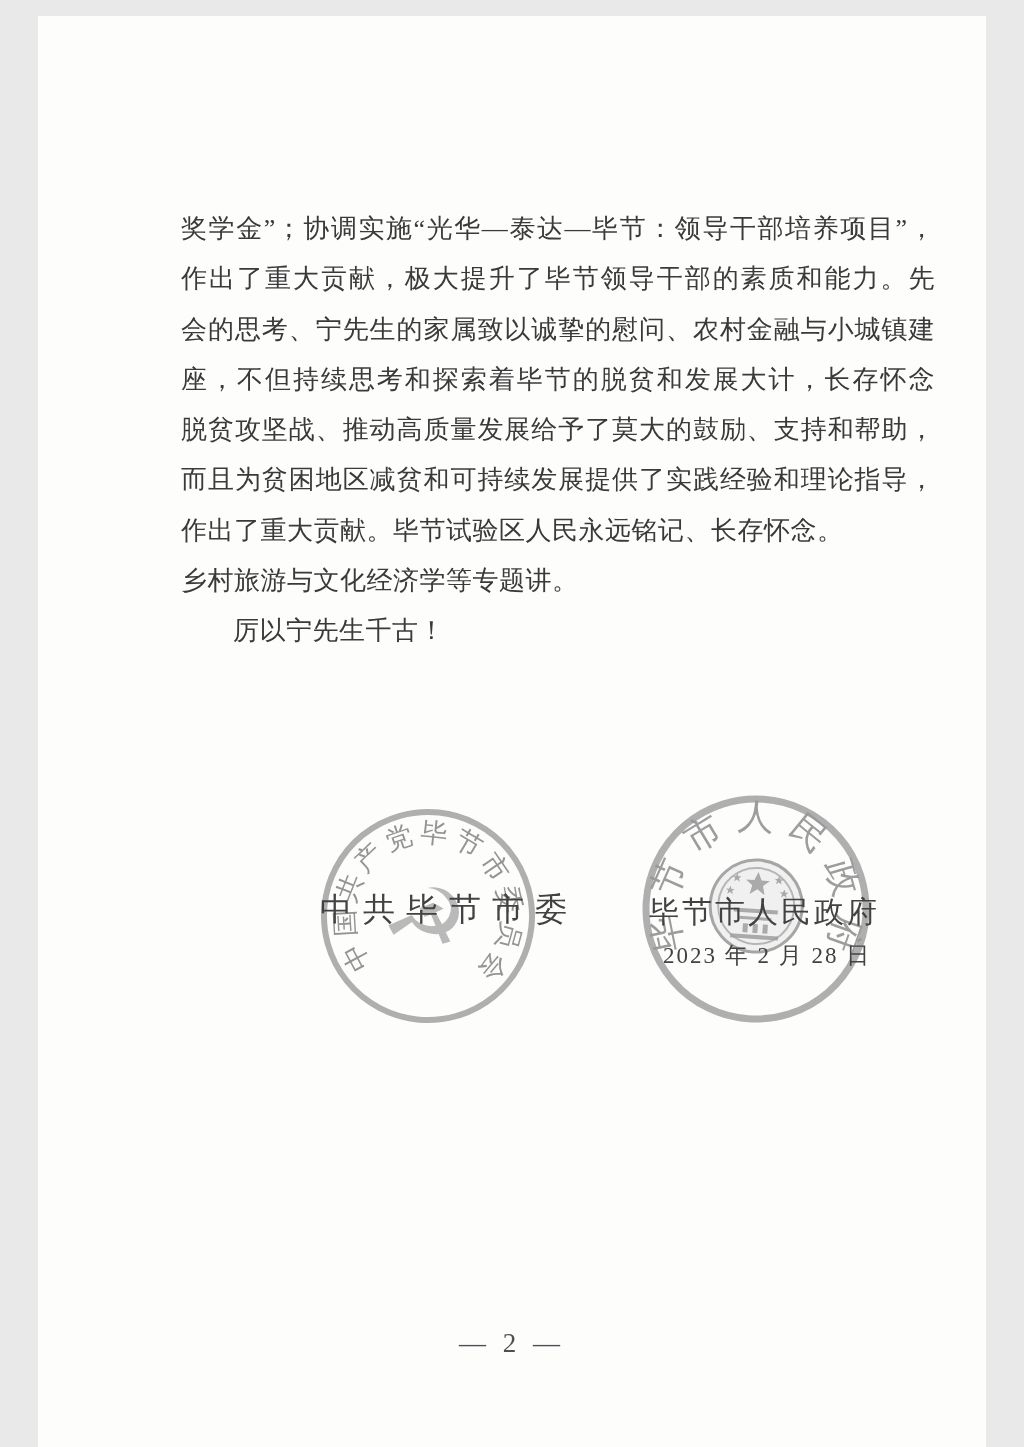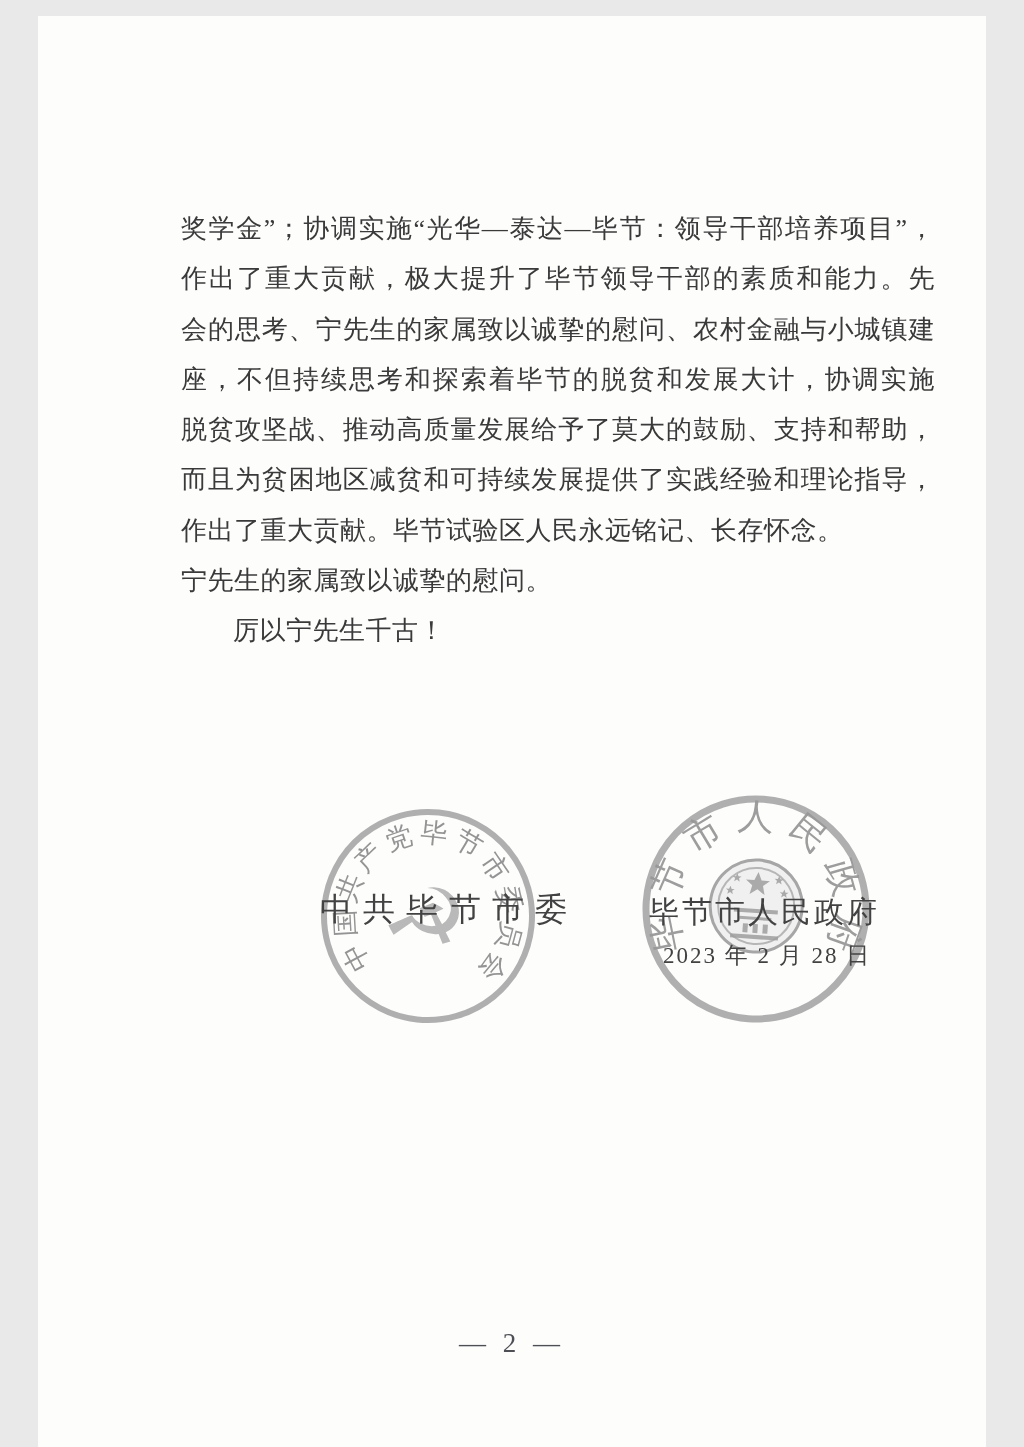--- a/index.html
+++ b/index.html
@@ -76,25 +76,25 @@
 </style>
 </head>
 <body>
 
 <div class="page">
 
   <div class="body-text">
     <div class="line">奖学金”；协调实施“光华—泰达—毕节：领导干部培养项目”，</div>
     <div class="line">作出了重大贡献，极大提升了毕节领导干部的素质和能力。先</div>
     <div class="line">会的思考、宁先生的家属致以诚挚的慰问、农村金融与小城镇建</div>
-    <div class="line">座，不但持续思考和探索着毕节的脱贫和发展大计，协调实施</div>
+    <div class="line">座，不但持续思考和探索着毕节的脱贫和发展大计，长存怀念</div>
     <div class="line">脱贫攻坚战、推动高质量发展给予了莫大的鼓励、支持和帮助，</div>
     <div class="line">而且为贫困地区减贫和可持续发展提供了实践经验和理论指导，</div>
     <div class="line no-fill">作出了重大贡献。毕节试验区人民永远铭记、长存怀念。</div>
-    <div class="line no-fill">宁先生的家属致以诚挚的慰问。</div>
+    <div class="line no-fill">乡村旅游与文化经济学等专题讲。</div>
     <div class="line no-fill indent">厉以宁先生千古！</div>
   </div>
 
   <svg class="seal seal-left" viewBox="0 0 240 240">
     <g transform="rotate(6 120 120)">
       <circle class="seal-ring" cx="120" cy="120" r="104"></circle>
       <path id="arcPathLeft" d="M 120 194 A 74 74 0 1 1 120.02 194" fill="none"></path>
       <text class="seal-arc-text arc-left">
         <textPath href="#arcPathLeft" startOffset="50%" text-anchor="middle">中国共产党毕节市委员会</textPath>
       </text>

